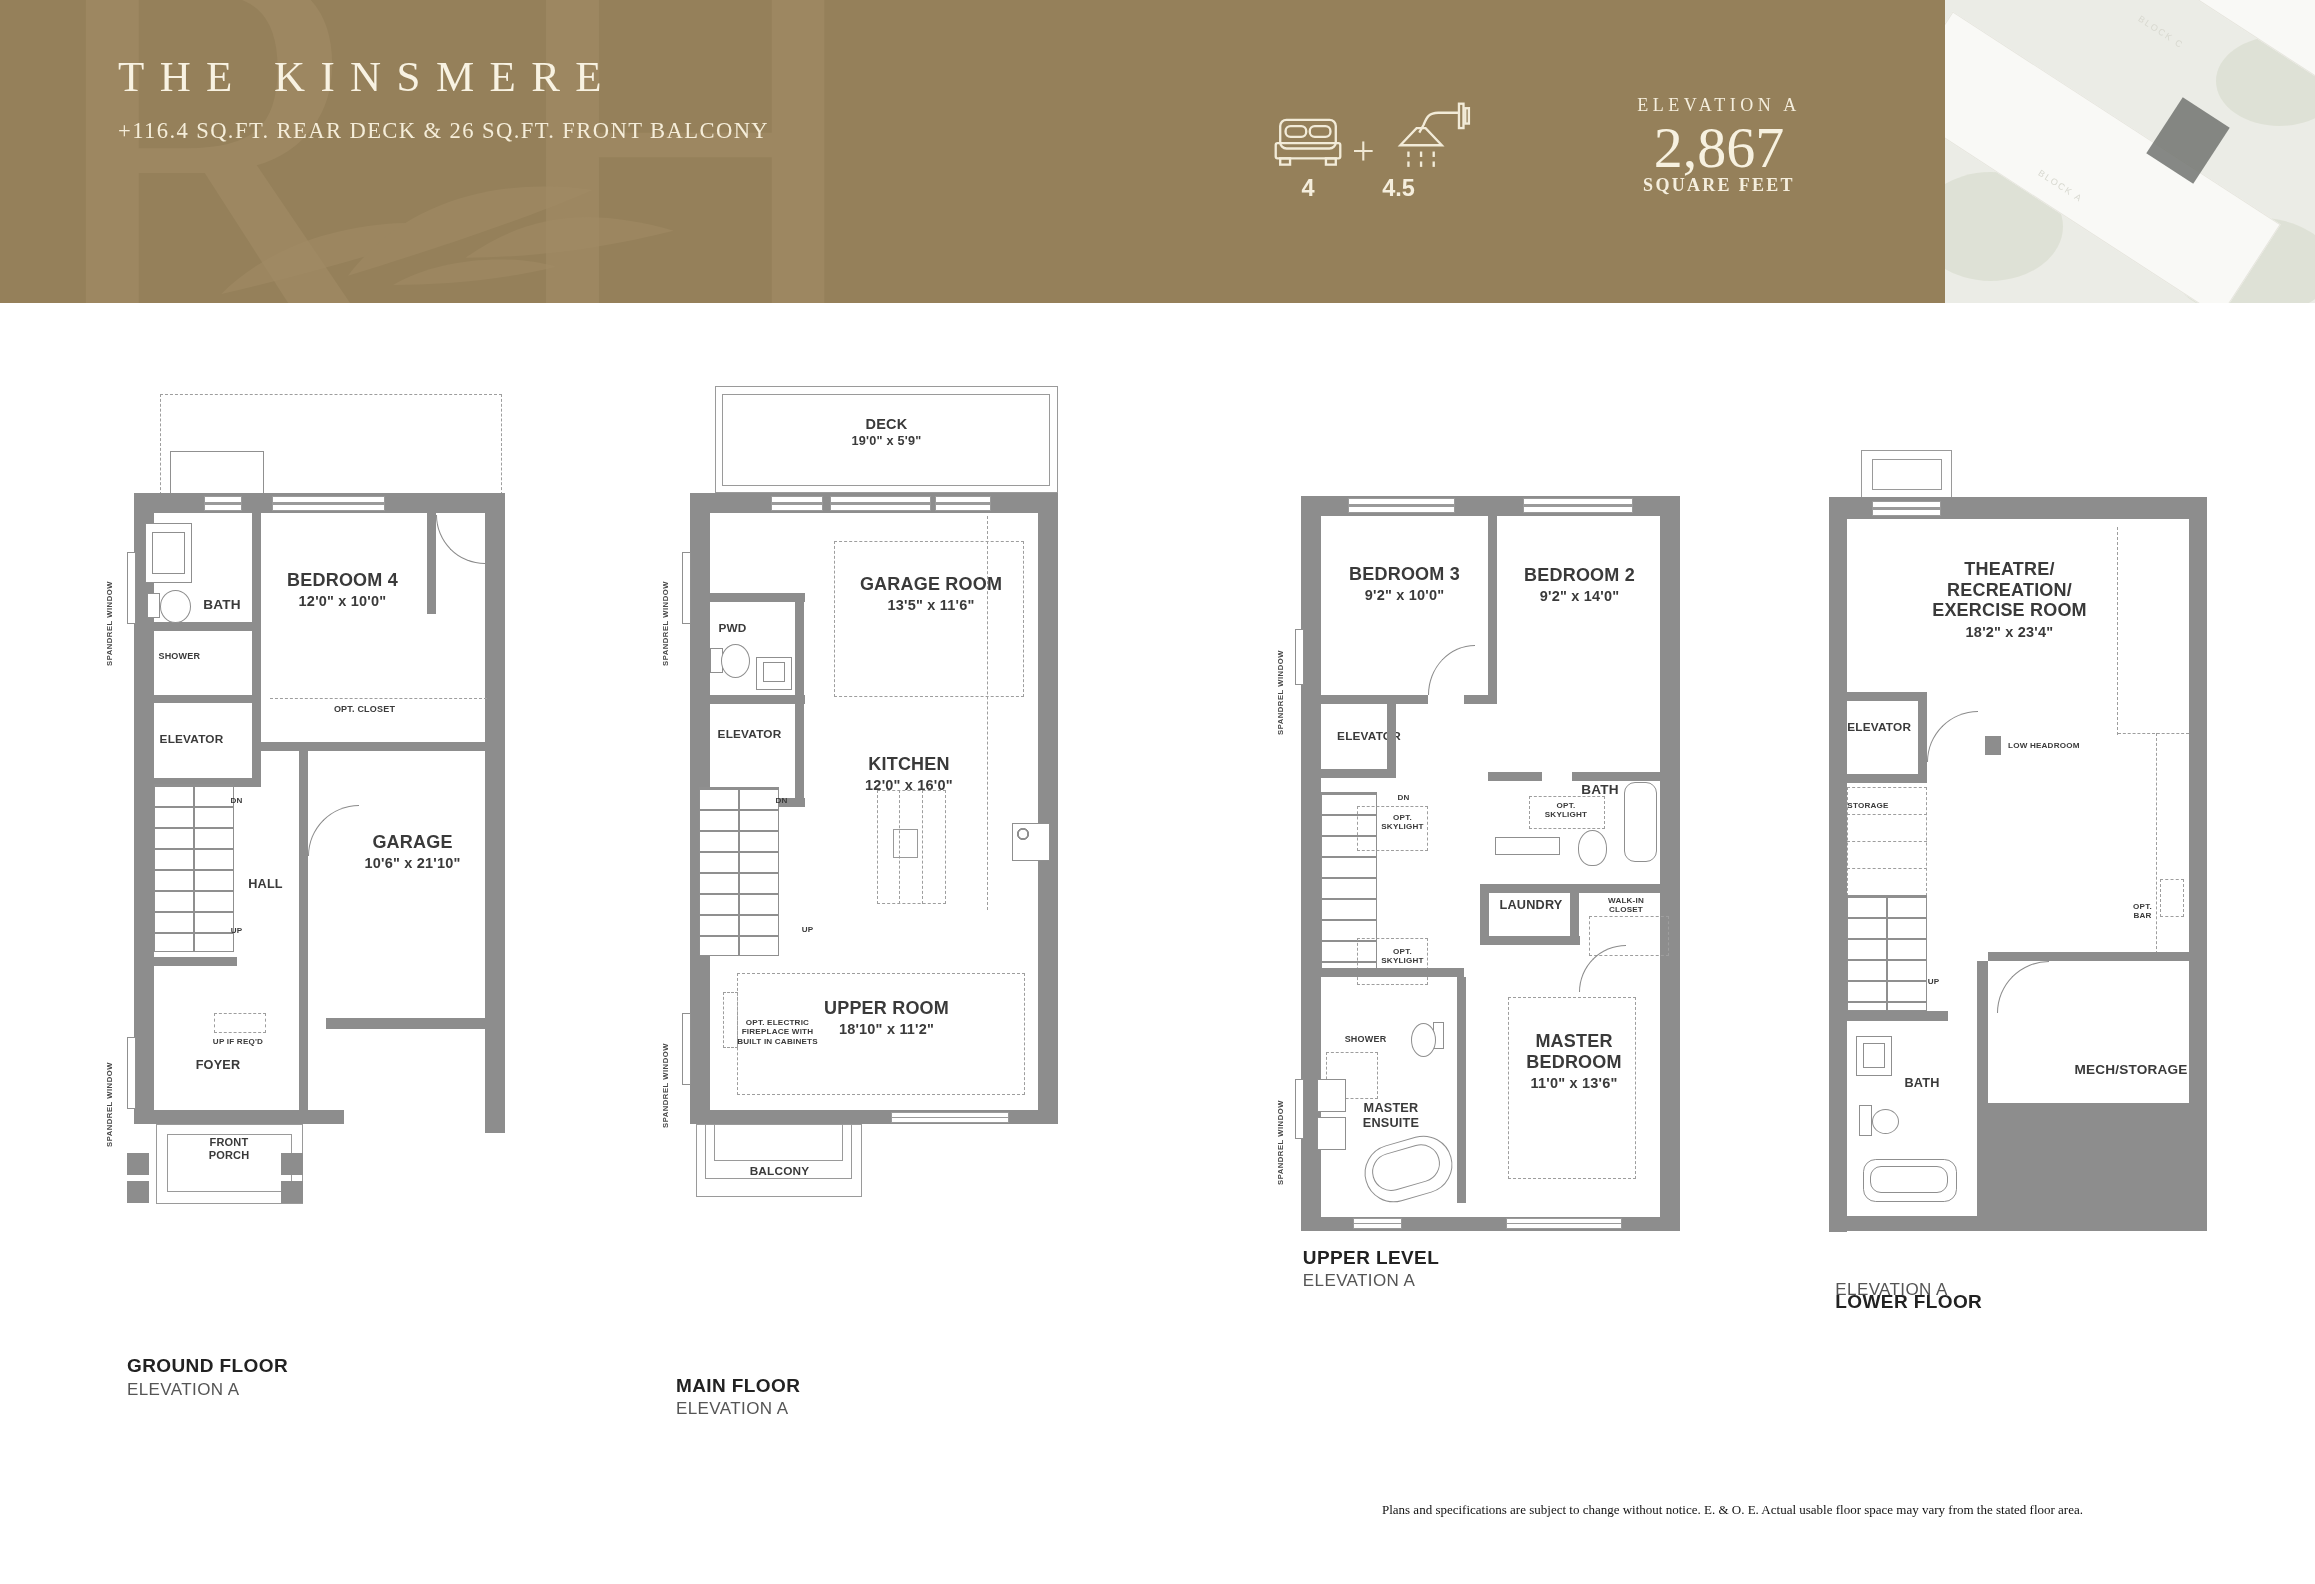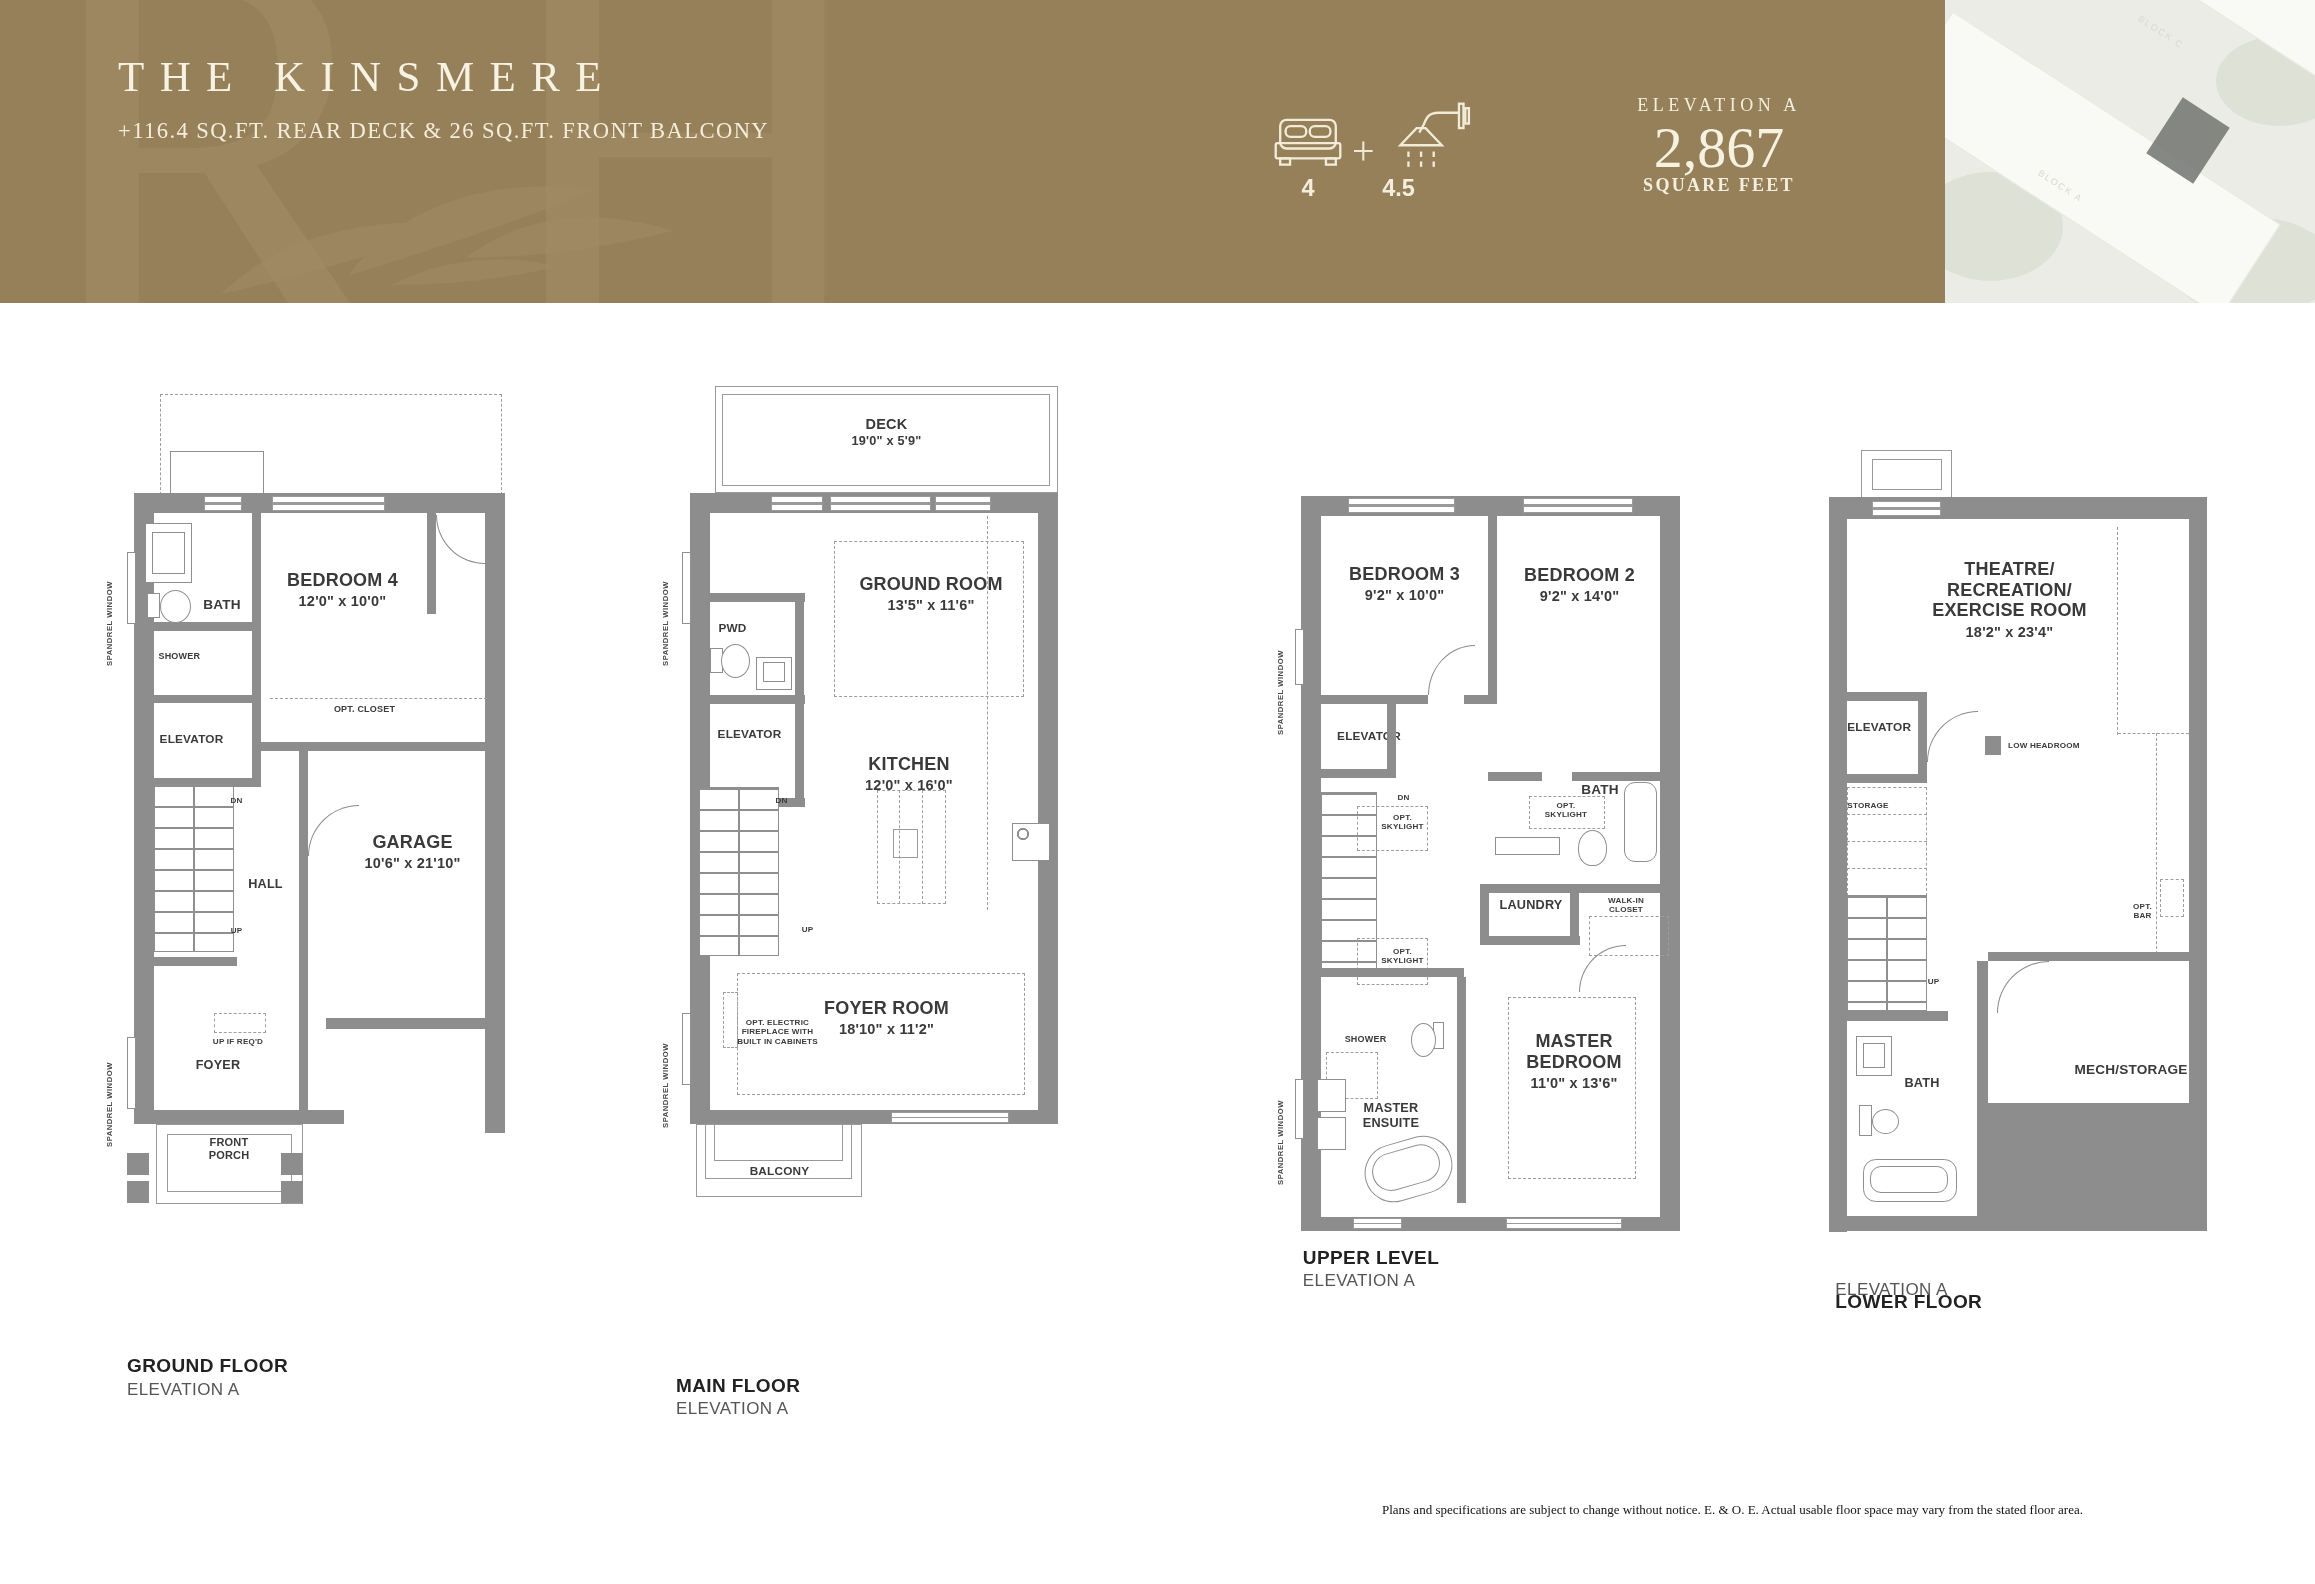--- a/index.html
+++ b/index.html
@@ -194,21 +194,21 @@
       <div class="rd2">19'0" x 5'9"</div>
     </div>
     <div class="w" style="left:13.6px;top:113px;width:368px;height:20px;"></div>
     <div class="winh" style="left:95px;top:116px;width:52px;height:14.5px;"></div>
     <div class="winh" style="left:154px;top:116px;width:101px;height:14.5px;"></div>
     <div class="winh" style="left:259px;top:116px;width:56px;height:14.5px;"></div>
     <div class="w" style="left:13.6px;top:113px;width:20px;height:631px;"></div>
     <div class="w" style="left:362px;top:113px;width:20px;height:631px;"></div>
     <div class="d" style="left:158px;top:161px;width:190px;height:156px;"></div>
     <div class="lbl" style="left:167px;top:194px;width:176px;">
-      <div class="rn">GROUND ROOM</div>
+      <div class="rn">GARAGE ROOM</div>
       <div class="rd">13'5" x 11'6"</div>
     </div>
     <div class="w" style="left:13.6px;top:213px;width:115px;height:9px;"></div>
     <div class="w" style="left:119px;top:213px;width:9px;height:111px;"></div>
     <div class="w" style="left:13.6px;top:315px;width:115px;height:9px;"></div>
     <div class="lbl s13" style="left:25px;top:242px;width:63px;">PWD</div>
     <div class="fx" style="left:34px;top:268px;width:12.7px;height:25px;"></div>
     <div class="fx" style="left:45px;top:264px;width:29px;height:34px;border-radius:50%;"></div>
     <div class="fx" style="left:80px;top:277px;width:36px;height:33px;"></div>
     <div class="fx" style="left:87px;top:282px;width:22px;height:20px;border-width:1.1px;"></div>
@@ -224,21 +224,21 @@
     <div class="dv" style="left:246px;top:410px;height:114px;"></div>
     <div class="ol" style="left:217px;top:449px;width:25px;height:29px;"></div>
     <div class="fx" style="left:336px;top:443px;width:38px;height:38px;background-image:radial-gradient(circle at 10px 10px,#fff 4.1px,#8f8f8f 4.5px 5.9px,#fff 6.3px),radial-gradient(circle at 26px 10px,#fff 4.1px,#8f8f8f 4.5px 5.9px,#fff 6.3px),radial-gradient(circle at 10px 26px,#fff 4.1px,#8f8f8f 4.5px 5.9px,#fff 6.3px),radial-gradient(circle at 26px 26px,#fff 4.1px,#8f8f8f 4.5px 5.9px,#fff 6.3px);"></div>
     <div class="dv" style="left:311px;top:136px;height:394px;"></div>
     <div class="stairs" style="left:22.6px;top:407px;width:80px;height:169px;"></div>
     <div class="vline" style="left:62px;top:407px;width:1.8px;height:169px;"></div>
     <div class="lbl s9" style="left:90px;top:416px;width:31px;">DN</div>
     <div class="lbl s9" style="left:116px;top:545px;width:31px;">UP</div>
     <div class="d" style="left:61px;top:593px;width:288px;height:122px;"></div>
     <div class="lbl" style="left:120px;top:618px;width:181px;">
-      <div class="rn">FOYER ROOM</div>
+      <div class="rn">UPPER ROOM</div>
       <div class="rd">18'10" x 11'2"</div>
     </div>
     <div class="d" style="left:47px;top:612px;width:14.5px;height:56px;"></div>
     <div class="lbl s9" style="left:60px;top:638px;width:83px;">OPT. ELECTRIC FIREPLACE WITH BUILT IN CABINETS</div>
     <div class="w" style="left:13.6px;top:730px;width:368px;height:13.6px;"></div>
     <div class="winh" style="left:215px;top:732px;width:118px;height:11px;"></div>
     <div class="ol" style="left:20px;top:744px;width:166px;height:73px;"></div>
     <div class="ol" style="left:29px;top:744px;width:147px;height:55px;"></div>
     <div class="ol" style="left:38px;top:744px;width:129px;height:37px;"></div>
     <div class="lbl s13" style="left:56px;top:785px;width:95px;">BALCONY</div>

